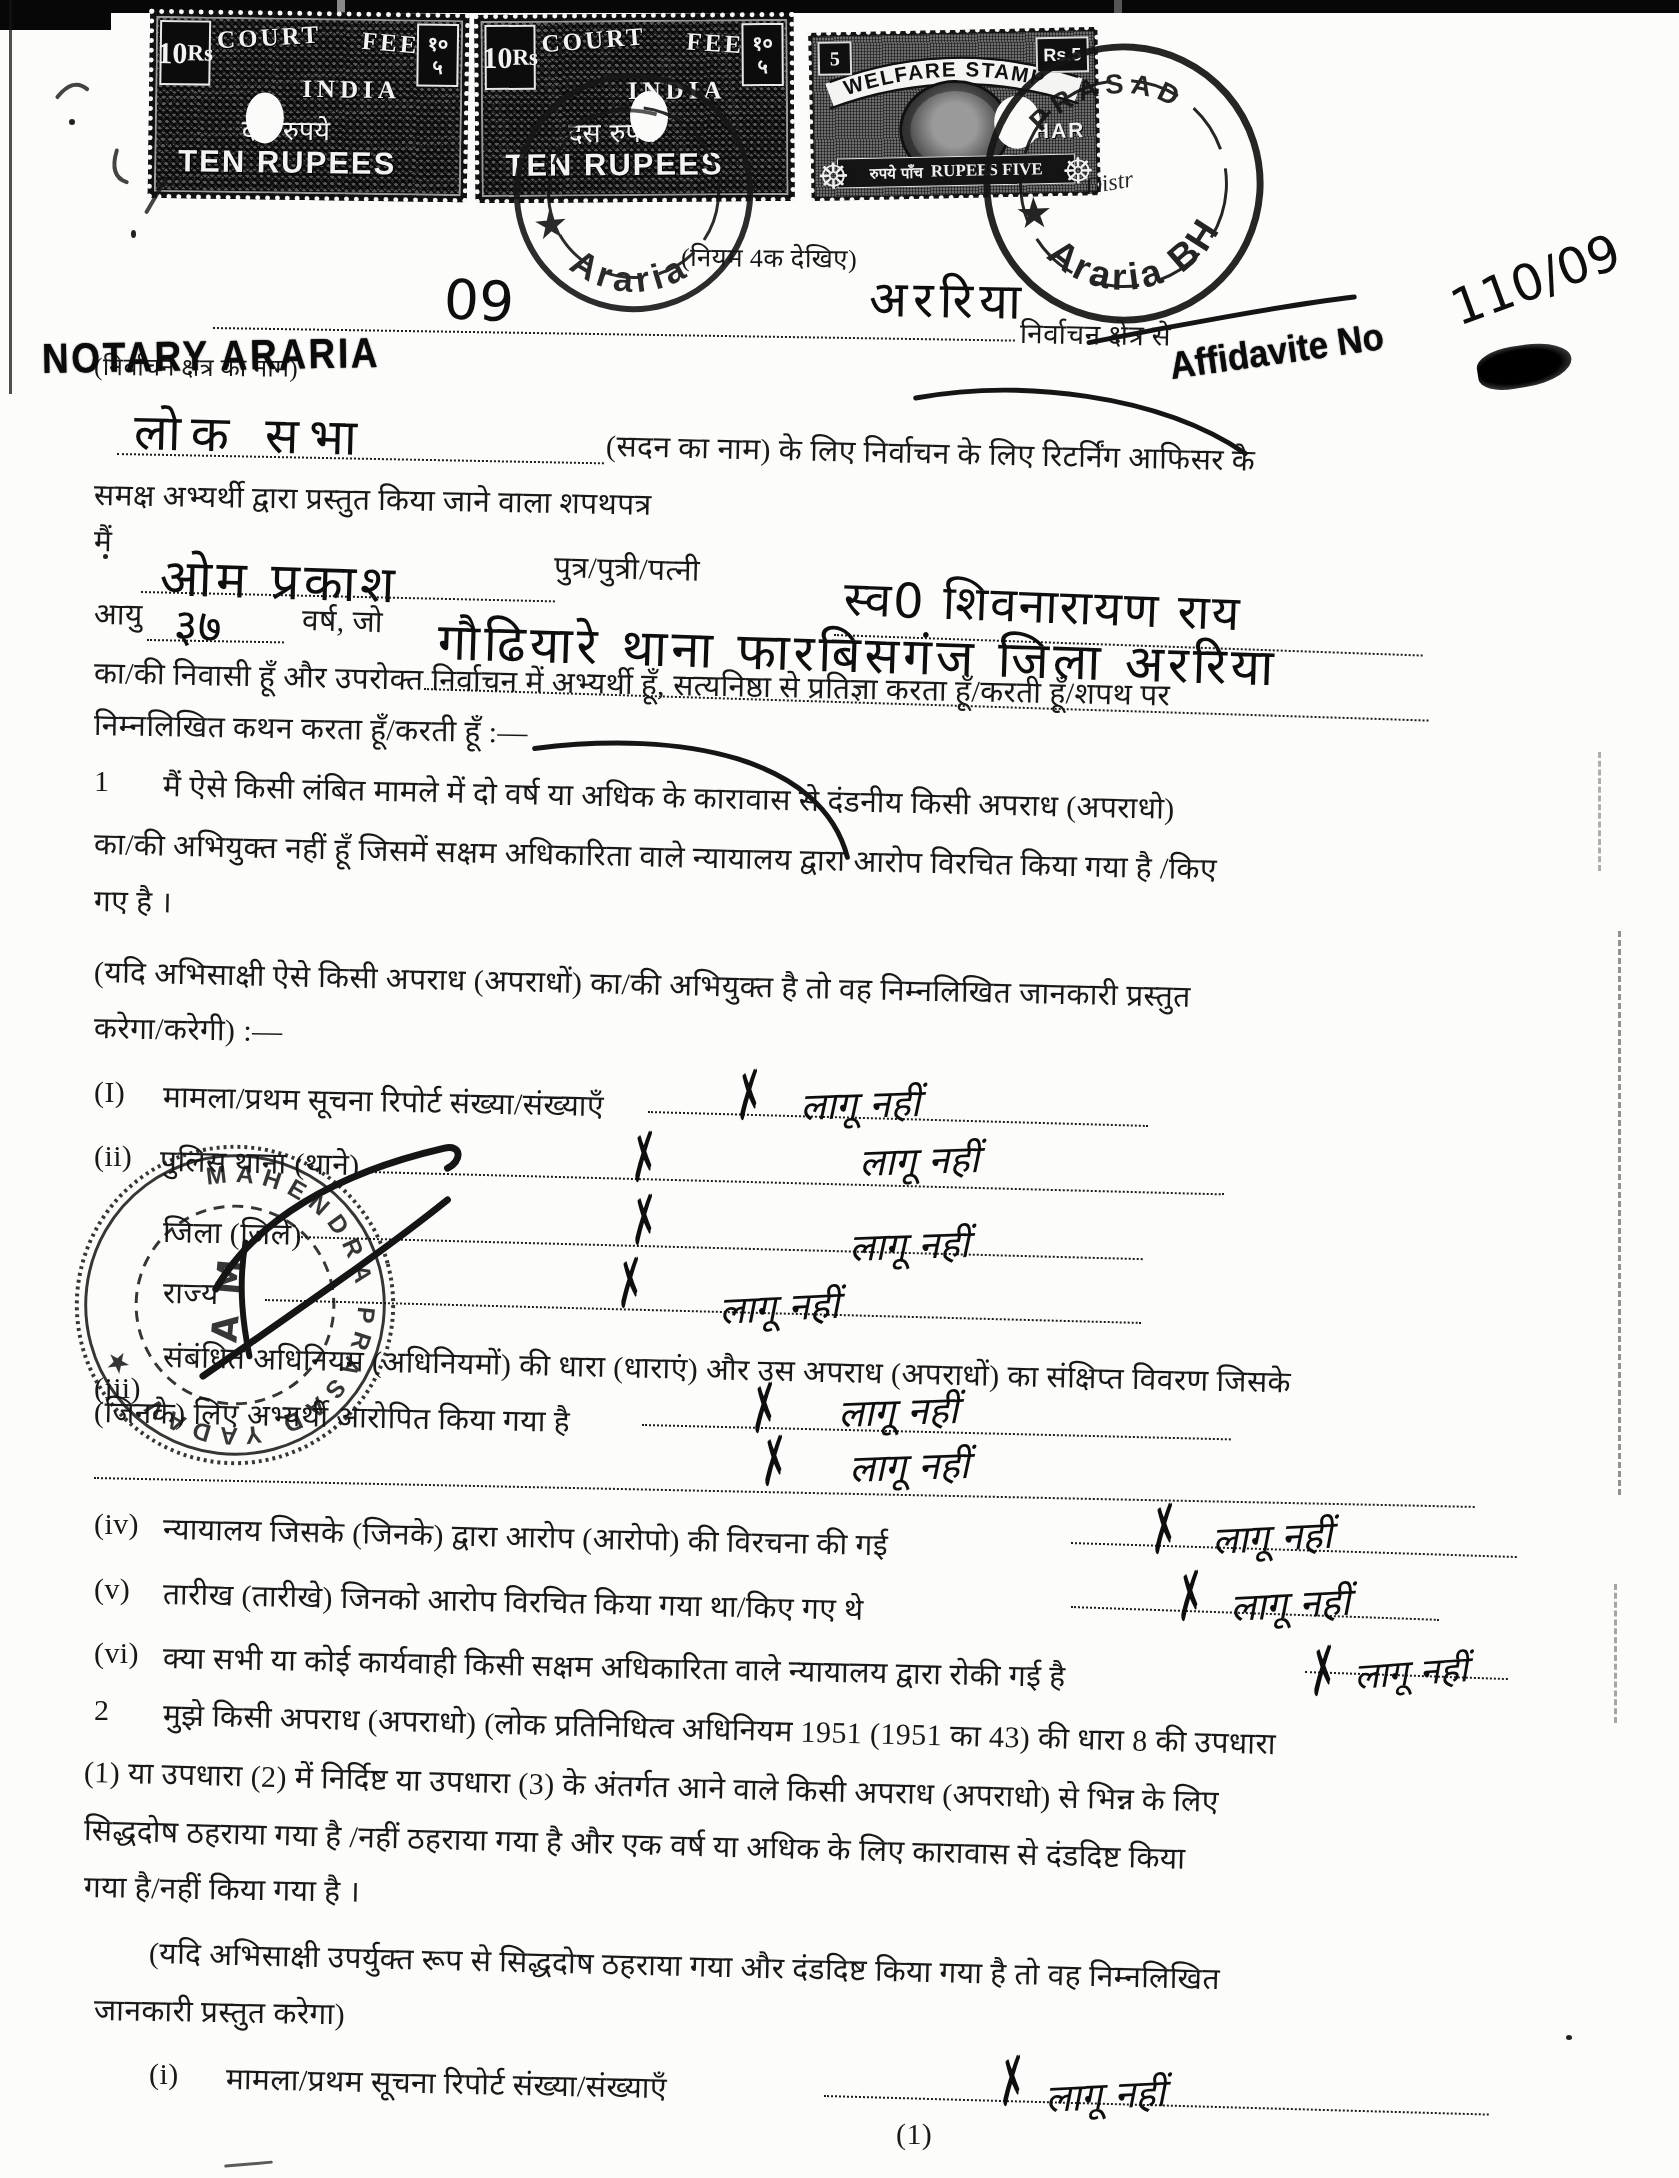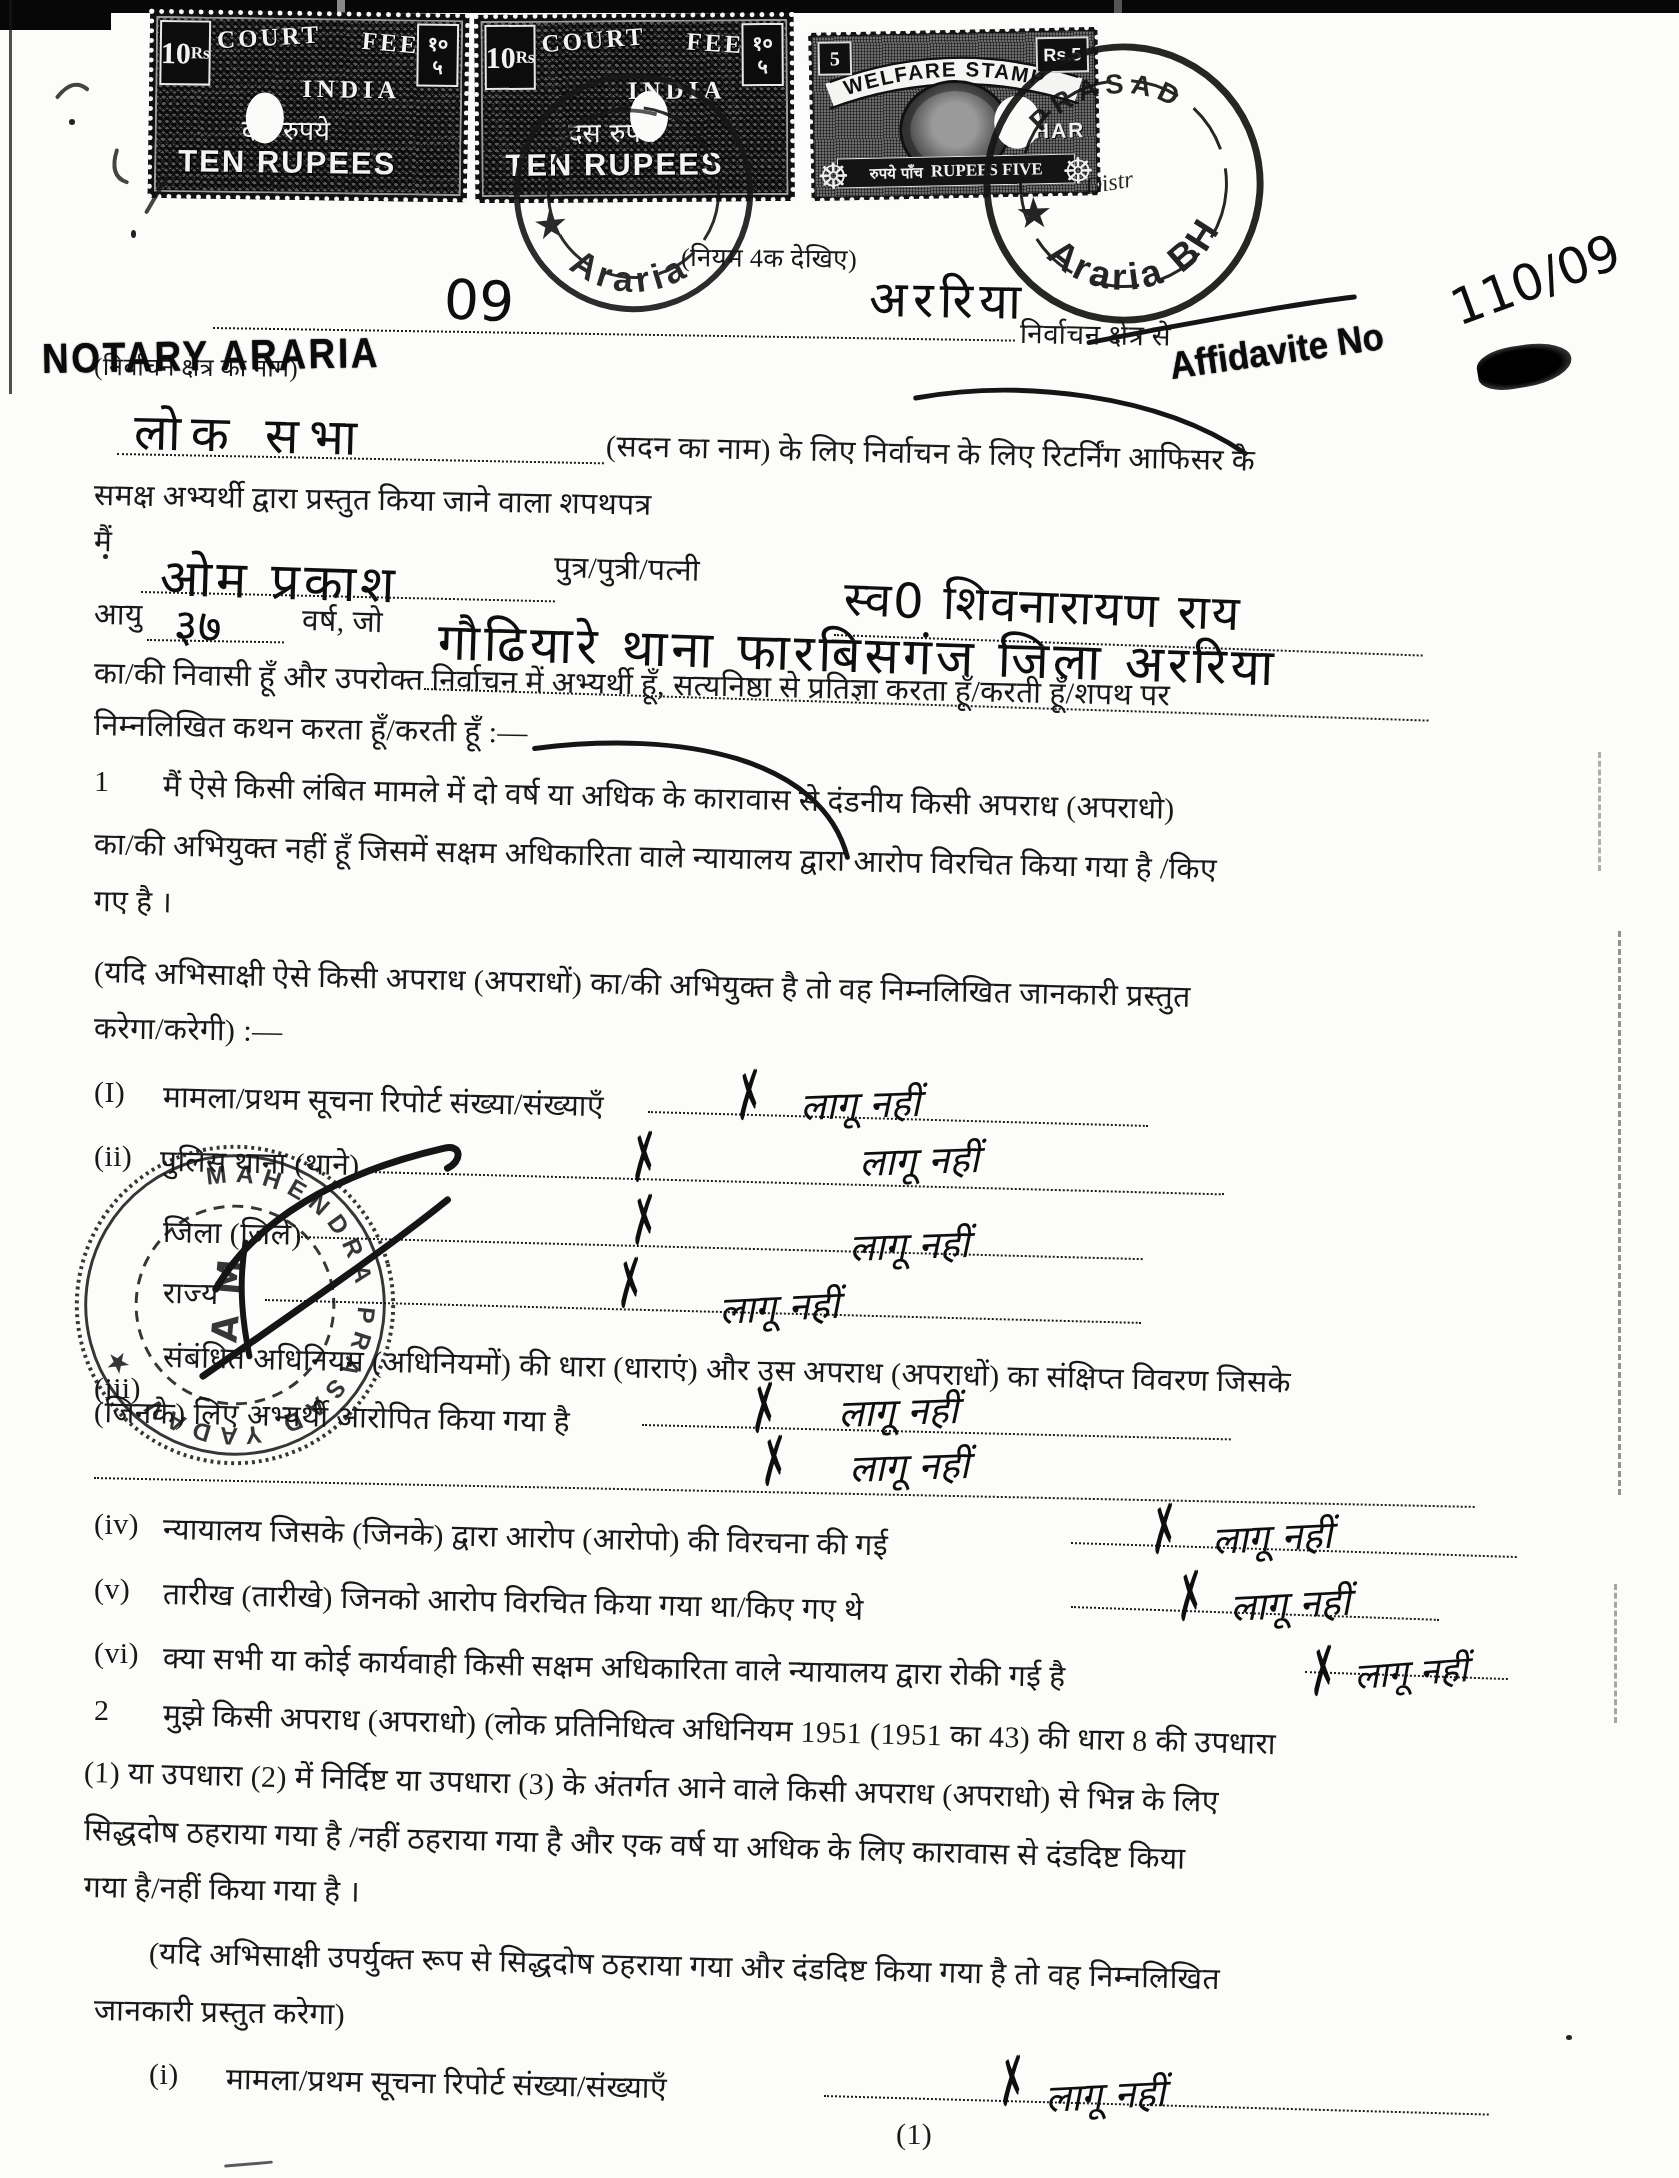--- a/index.html
+++ b/index.html
@@ -27,21 +27,21 @@
   .cf{position:absolute;width:319px;height:188px;background-color:#2e2e2e;color:#f3f3f3;
       background-image:repeating-linear-gradient(45deg,rgba(0,0,0,.75) 0 2px,transparent 2px 5px),
                        repeating-linear-gradient(-45deg,rgba(0,0,0,.6) 0 2px,transparent 2px 5px),
                        repeating-linear-gradient(0deg,#242424 0 3px,#585858 3px 6px);
       border:6px solid #101010;outline:5px dotted #f8f8f6;outline-offset:-4px;
       box-shadow:inset 0 0 0 2px #9a9a9a}
   .cf > div{position:absolute}
   .cf-tl{left:4px;top:4px;width:51px;height:65px;background:#0c0c0c;border:2px solid #e8e8e8;
          display:flex;flex-direction:row;align-items:center;justify-content:center;
          font-weight:bold;line-height:1}
-  .cf-tl .num{font-size:30px}.cf-tl .unit{font-size:17px}
+  .cf-tl .num{font-size:30px}.cf-tl .unit{font-size:23px}
   .cf-tr{right:4px;top:4px;width:42px;height:63px;background:#0c0c0c;border:2px solid #e8e8e8;
          display:flex;flex-direction:column;align-items:center;justify-content:center;
          font-size:20px;font-weight:bold;line-height:1.15}
   .cf-court{left:61px;top:6px;font-weight:bold;font-size:25px;letter-spacing:3px;
             transform:rotate(-4deg);text-shadow:1px 1px 0 #000,0 0 2px #000}
   .cf-fee{left:206px;top:10px;font-weight:bold;font-size:25px;letter-spacing:3px;
           transform:rotate(4deg);text-shadow:1px 1px 0 #000,0 0 2px #000}
   .cf-india{left:147px;top:57px;font-weight:bold;font-size:25px;letter-spacing:5px;
             text-shadow:1px 1px 0 #000}
   .cf-hindi{left:87px;top:93px;font-size:27px;text-shadow:1px 1px 0 #000;font-family:"DejaVu Sans",sans-serif}

